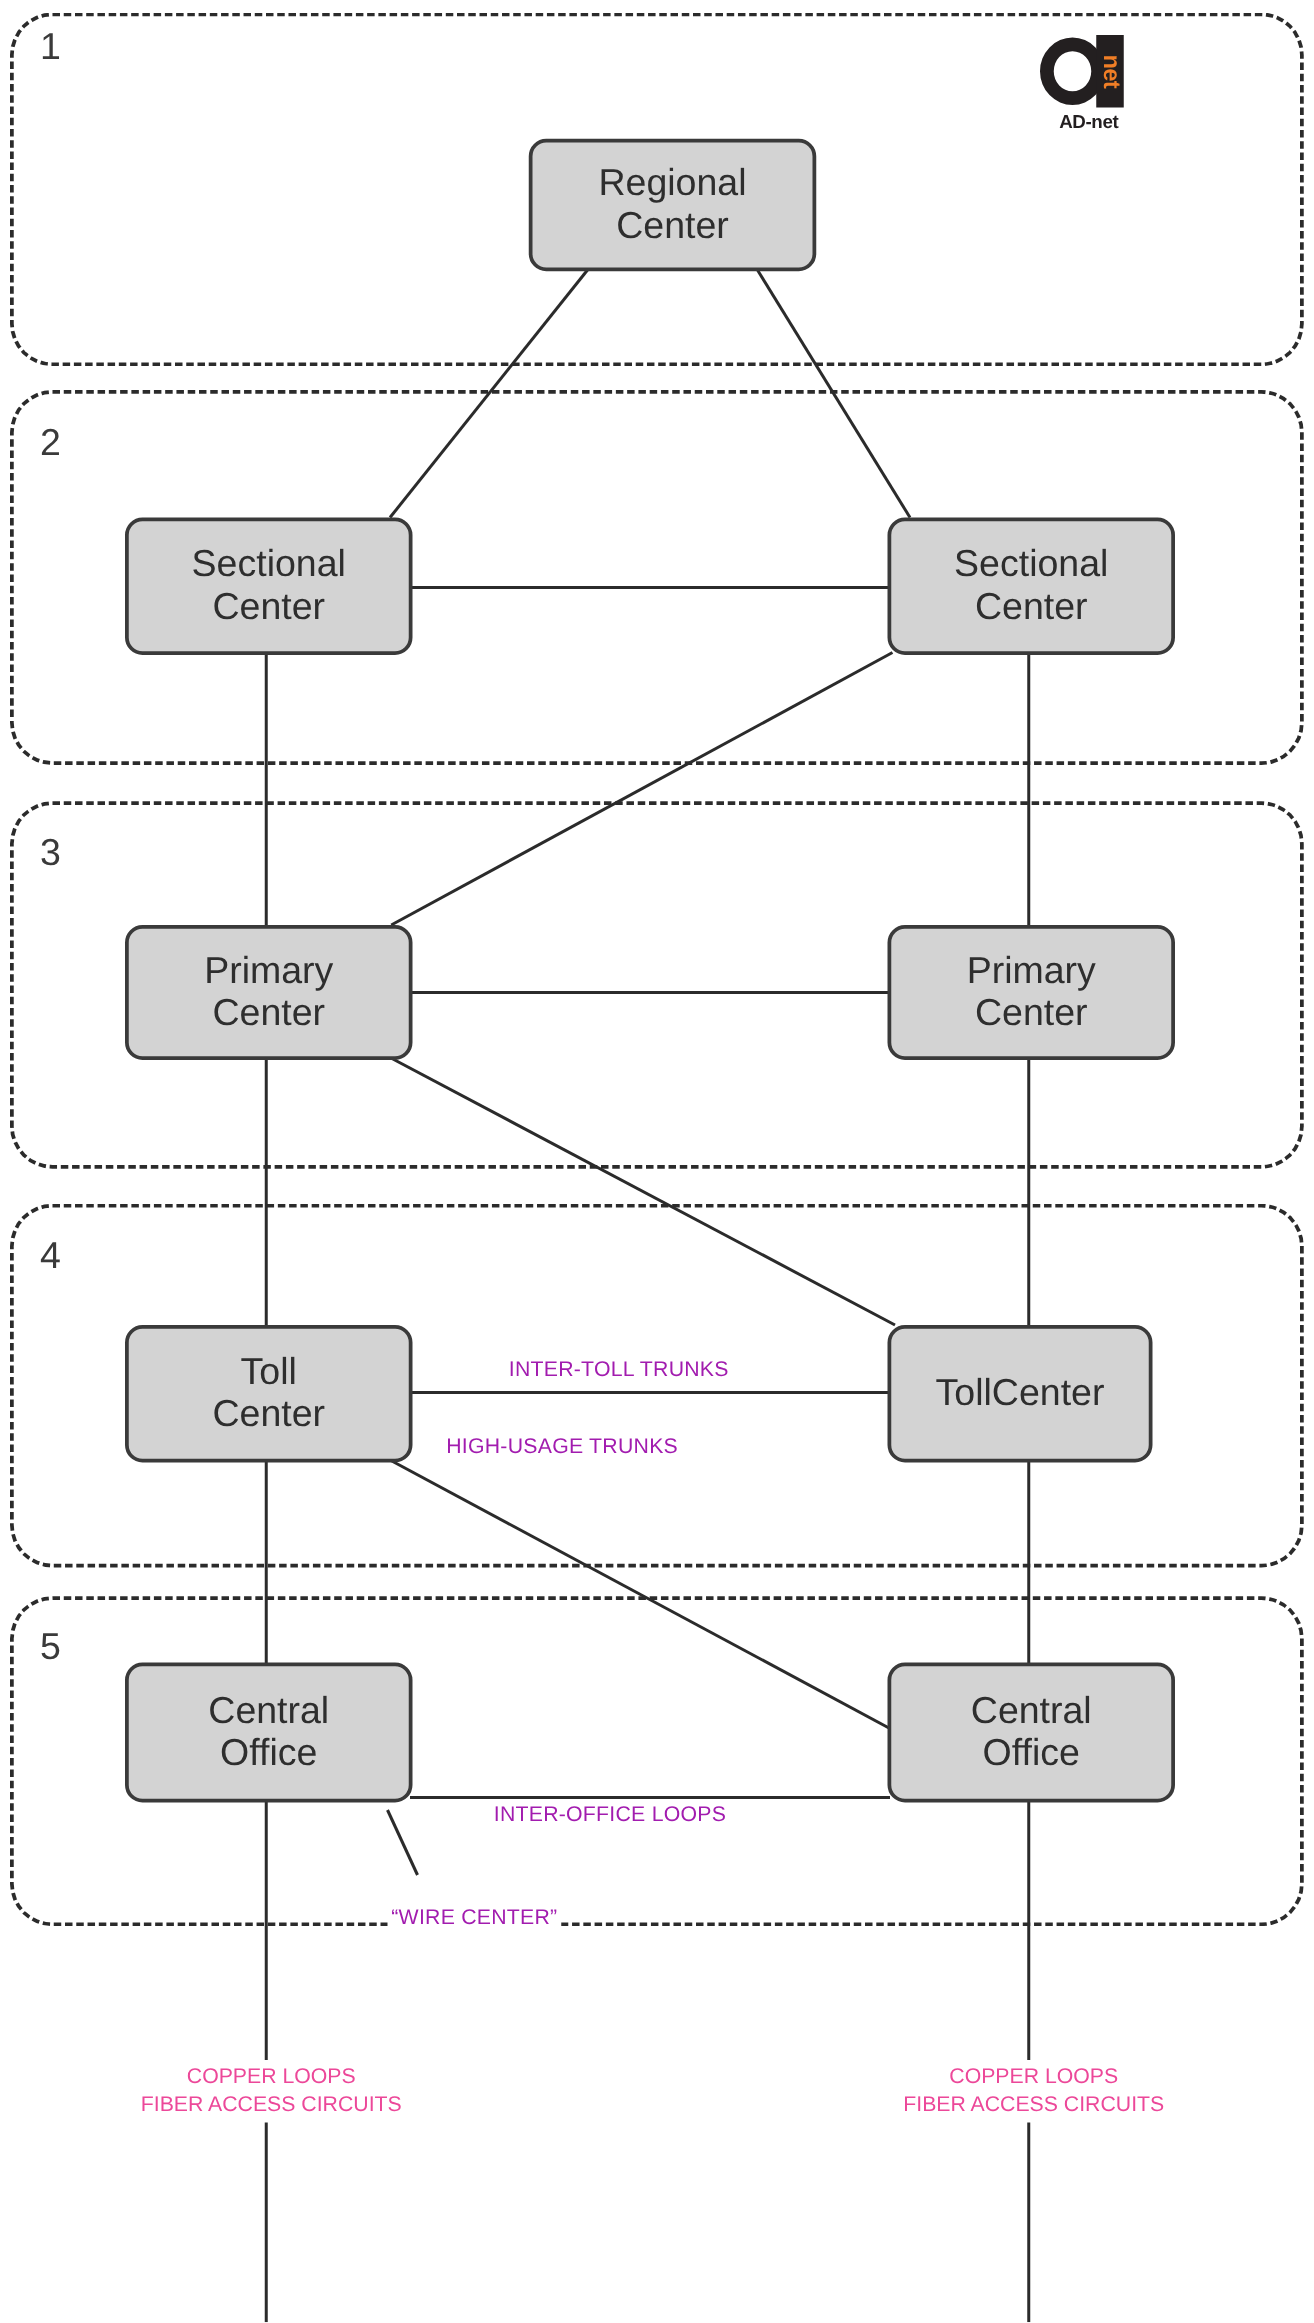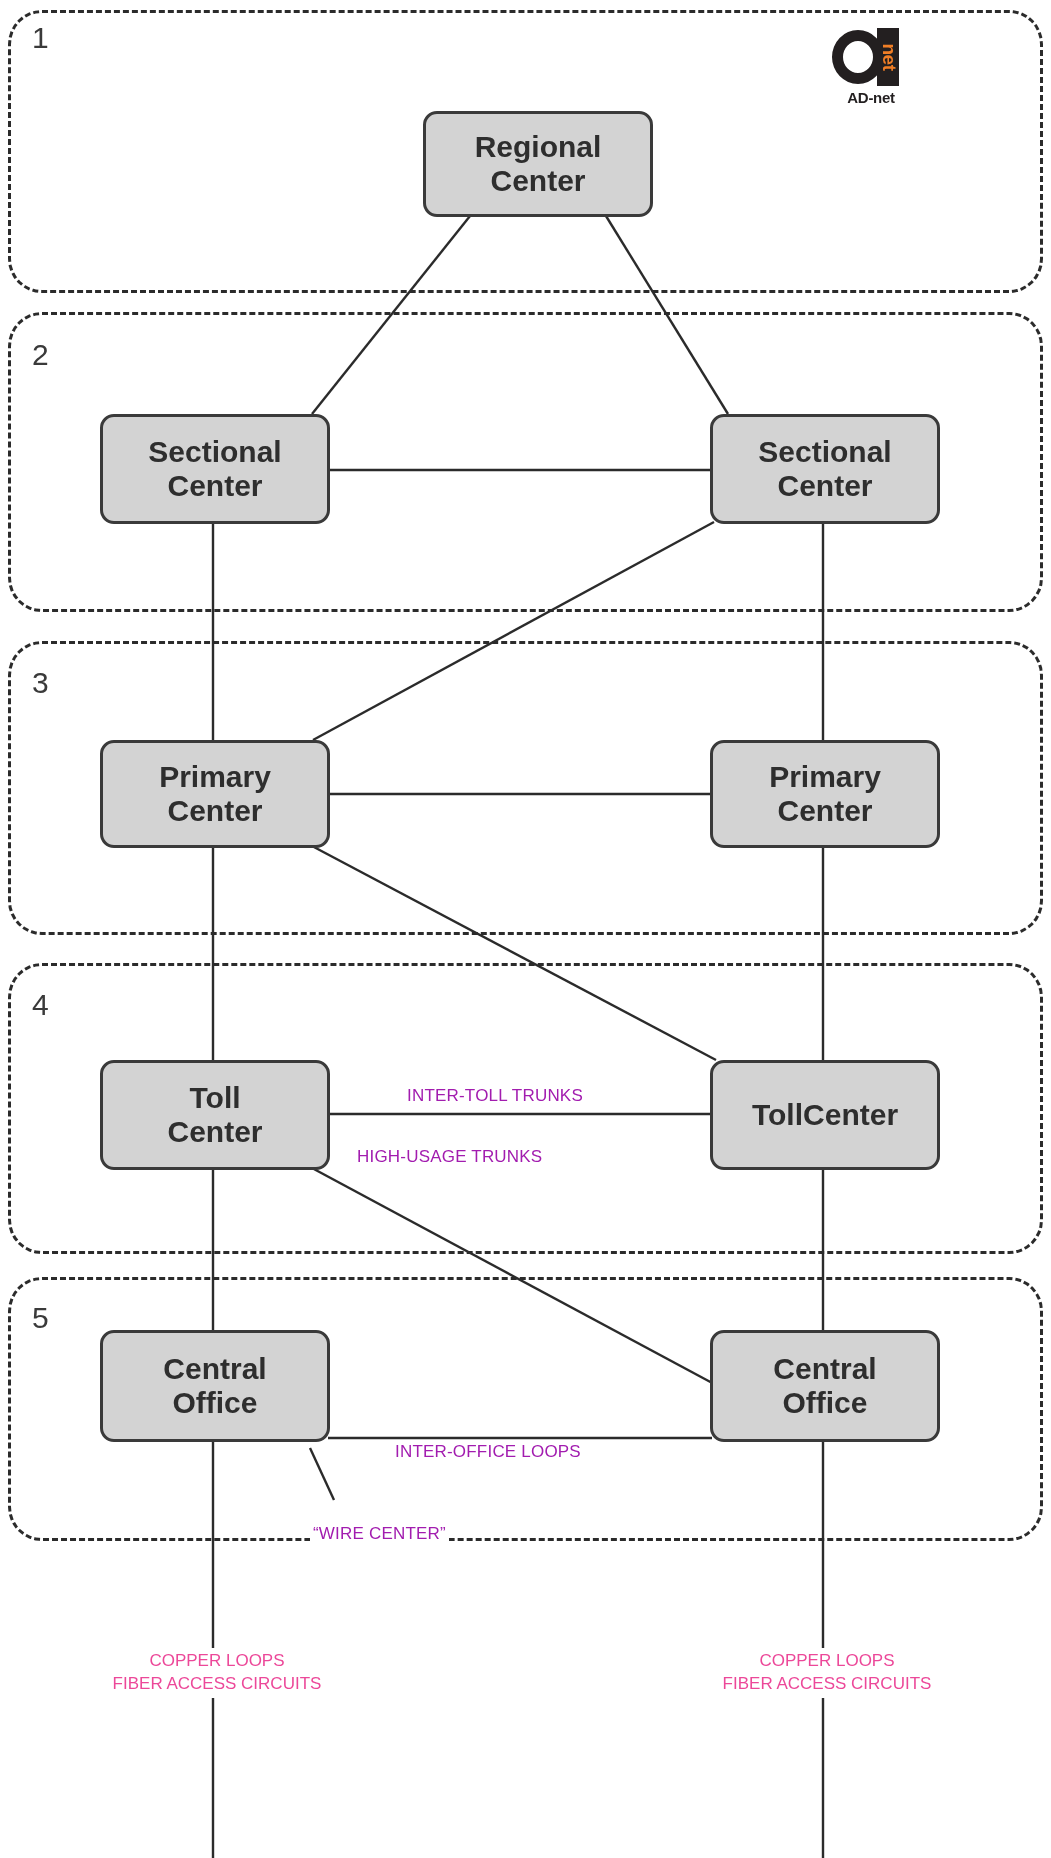--- a/index.html
+++ b/index.html
@@ -59,21 +59,20 @@
     color: #2e2e2e;
     font-size: 30px;
     line-height: 1.12;
     font-family: "Liberation Sans", sans-serif;
     z-index: 4;
   }
   .node .node-label {
     display: block;
     padding: 0 6px;
     white-space: pre-line;
-    font-weight: bold;
   }
 
   
   .edge-label {
     position: absolute;
     font-size: 17px;
     color: #a21caf;
     font-family: "Liberation Sans", sans-serif;
     background: #ffffff;
     white-space: nowrap;
@@ -226,21 +225,21 @@
   <div class="node" style="left:710px; top:740px; width:230px; height:108px;">
     <span class="node-label">Primary
 Center</span>
   </div>
 
   <div class="node" style="left:100px; top:1060px; width:230px; height:110px;">
     <span class="node-label">Toll
 Center</span>
   </div>
 
-  <div class="node" style="left:710px; top:1060px; width:230px; height:110px;">
+  <div class="node" style="left:710px; top:1060px; width:212px; height:110px;">
     <span class="node-label">TollCenter</span>
   </div>
 
   <div class="node" style="left:100px; top:1330px; width:230px; height:112px;">
     <span class="node-label">Central
 Office</span>
   </div>
 
   <div class="node" style="left:710px; top:1330px; width:230px; height:112px;">
     <span class="node-label">Central

